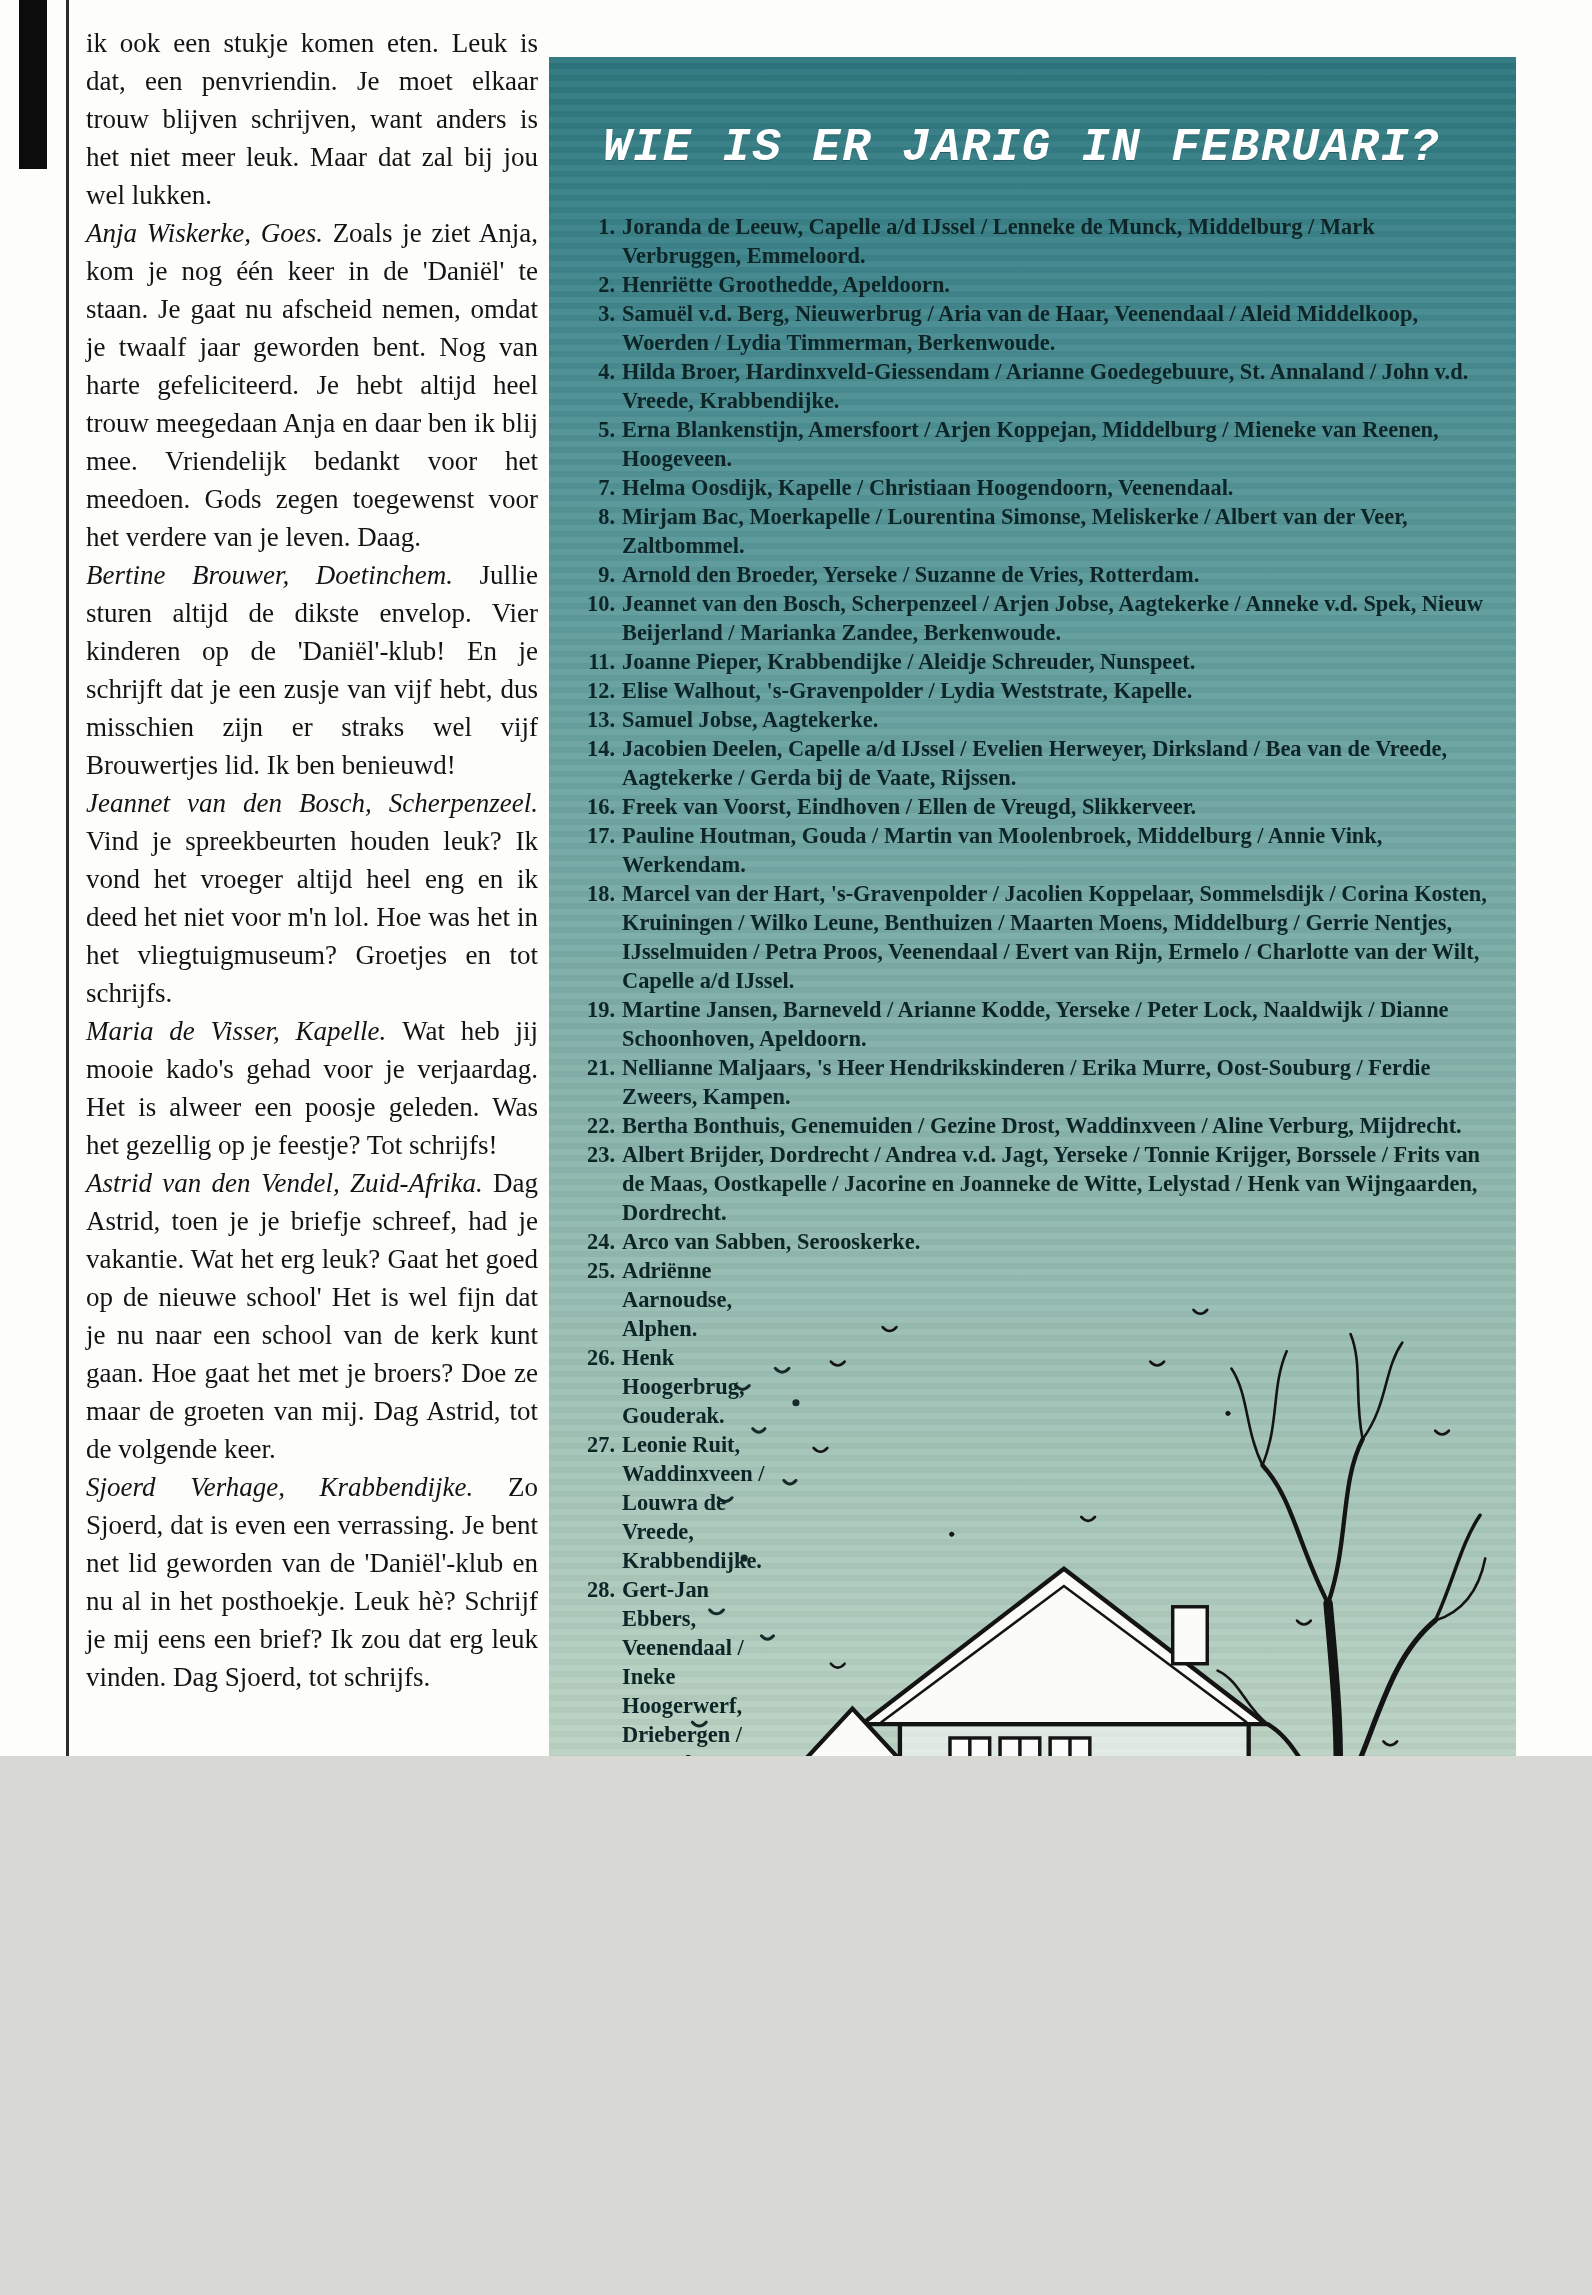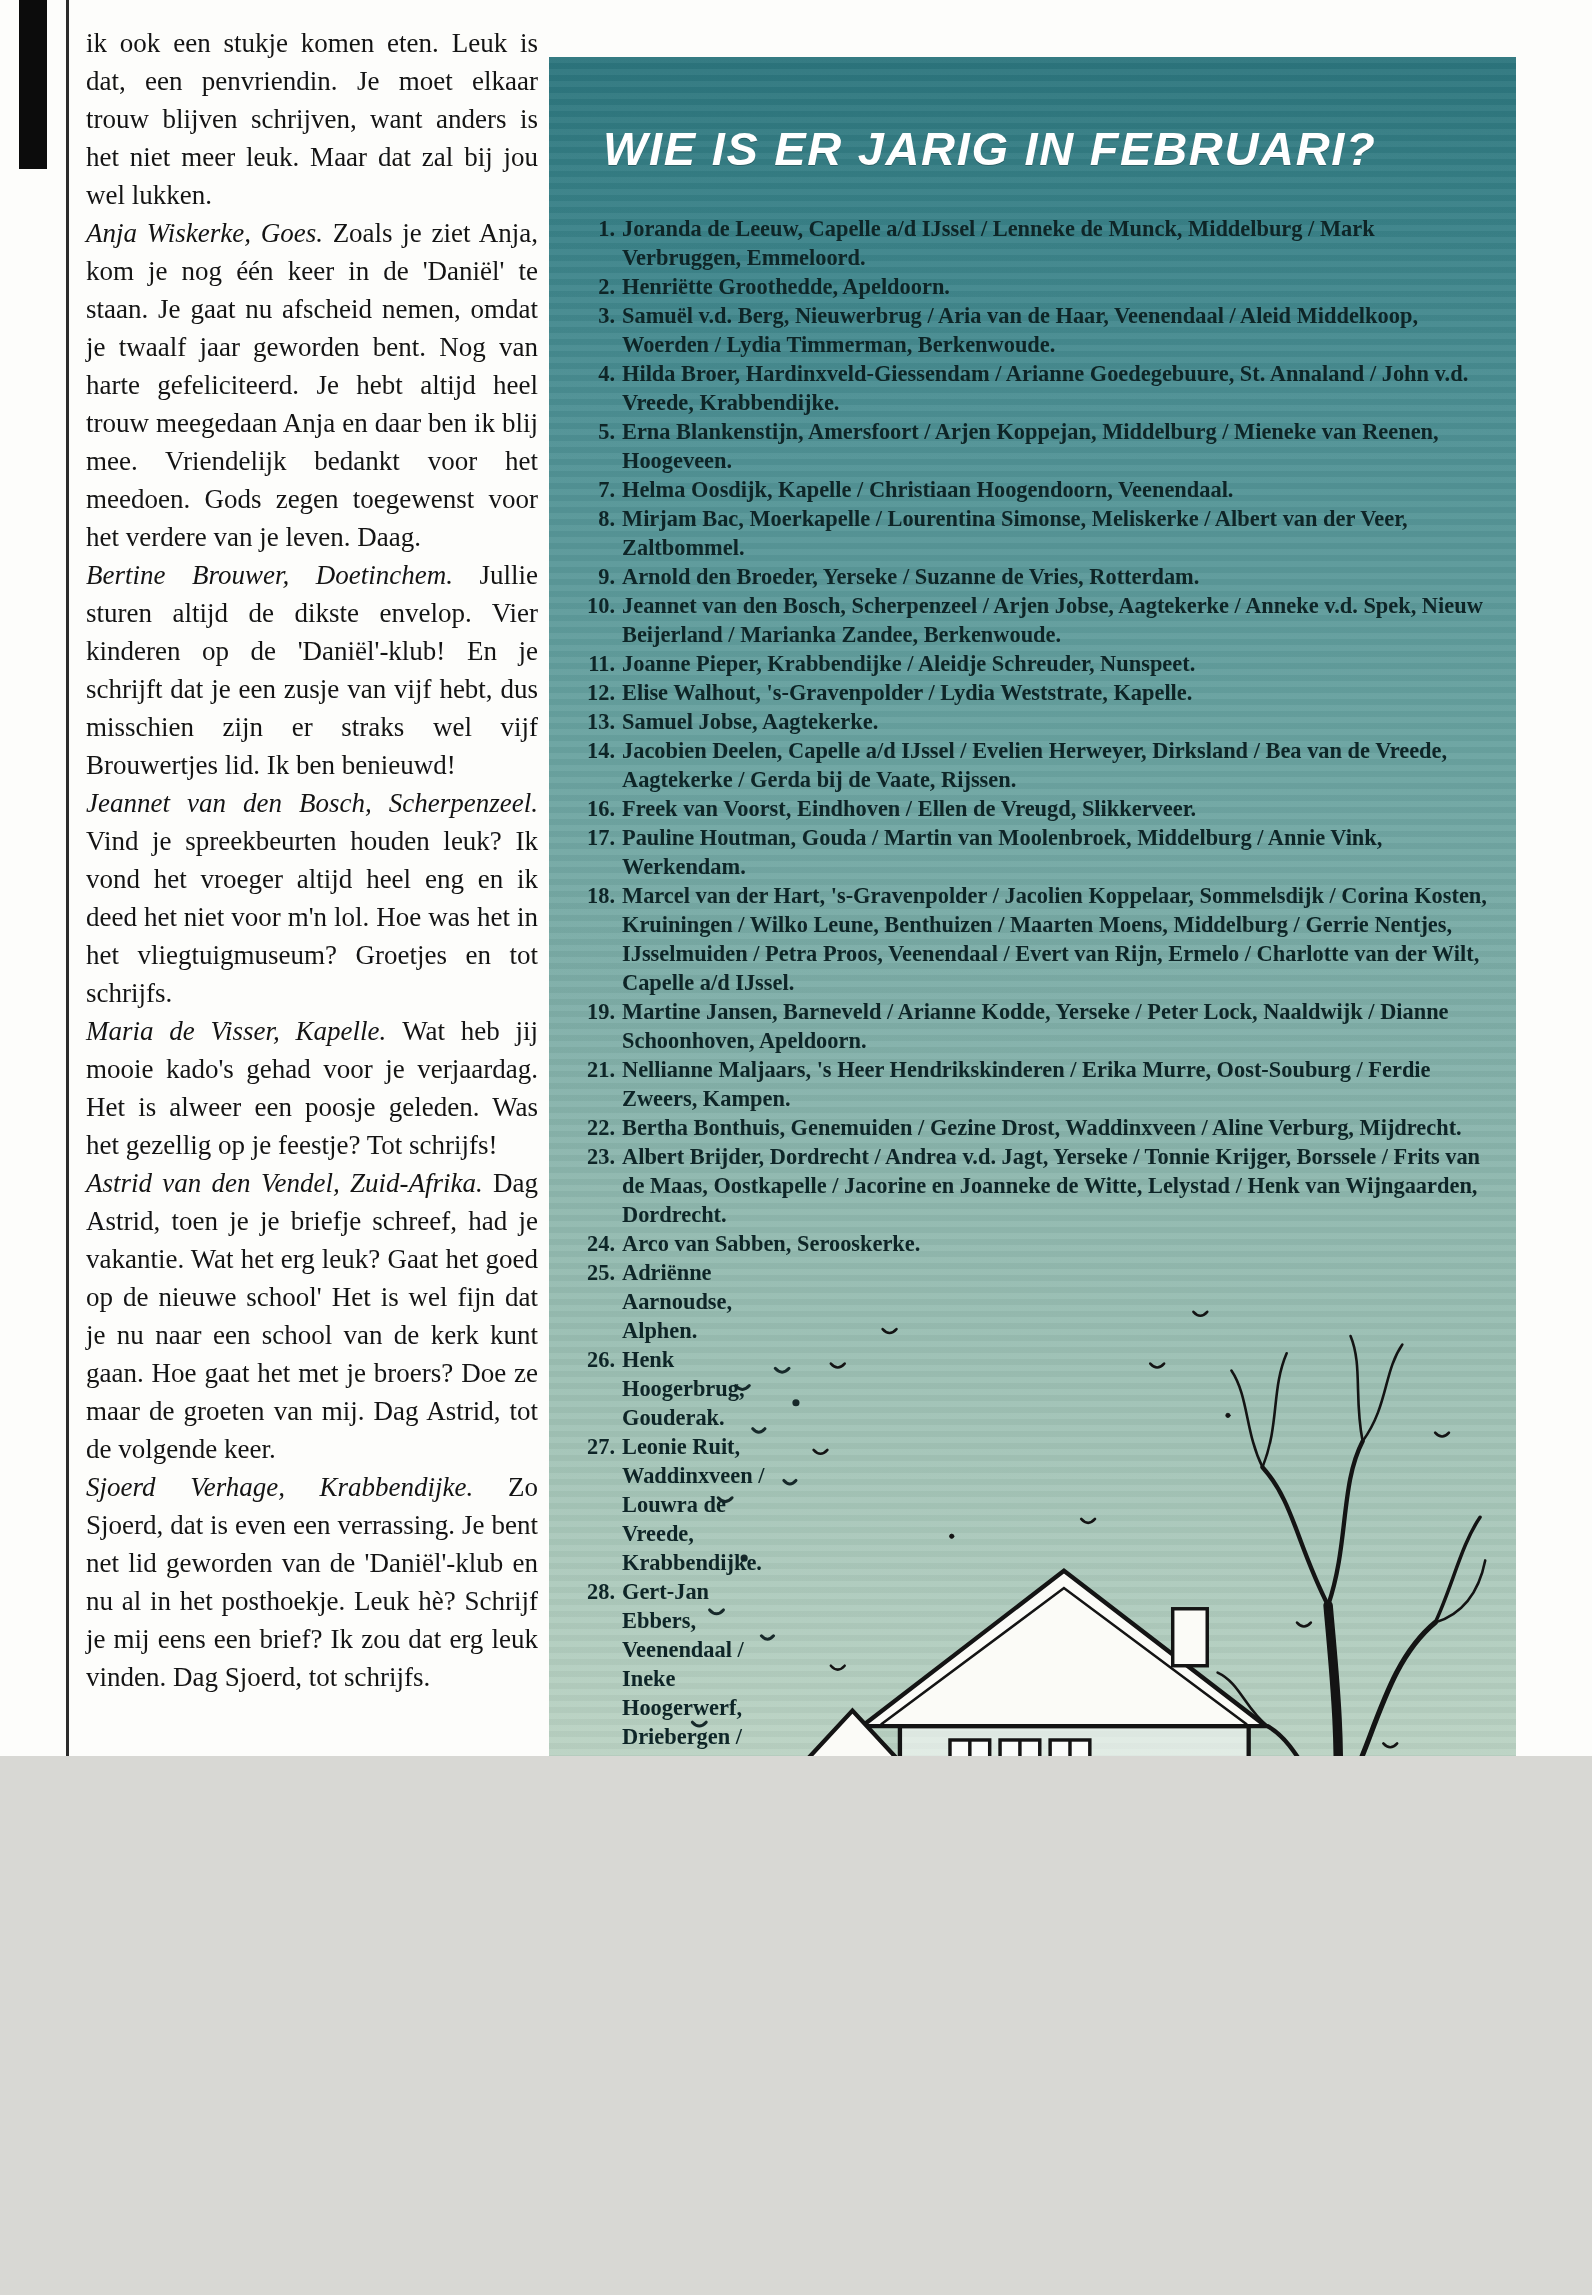--- a/index.html
+++ b/index.html
@@ -29,21 +29,21 @@
     overflow:hidden;
   }
   .bbox::after {
     content:""; position:absolute; inset:0; pointer-events:none;
     background:repeating-linear-gradient(180deg,
       rgba(255,255,255,0.045) 0 6px, rgba(0,0,0,0.028) 6px 12px);
   }
   .bbox-title {
     position:relative; z-index:2;
     margin:64px 35px 0 54px;
-    font-family:Liberation Sans, sans-serif;
+    font-family:Liberation Mono, monospace;
     font-weight:700; font-style:italic;
     font-size:47px; letter-spacing:1.7px; color:#ffffff;
     text-shadow:0 0.9px 0 rgba(0,0,0,0.25);
     white-space:nowrap;
   }
   .entries {
     position:relative; z-index:2;
     margin-top:38px; padding:0 29px 0 26px;
     font-size:22.4px; line-height:29px; color:#0e2527;
   }

